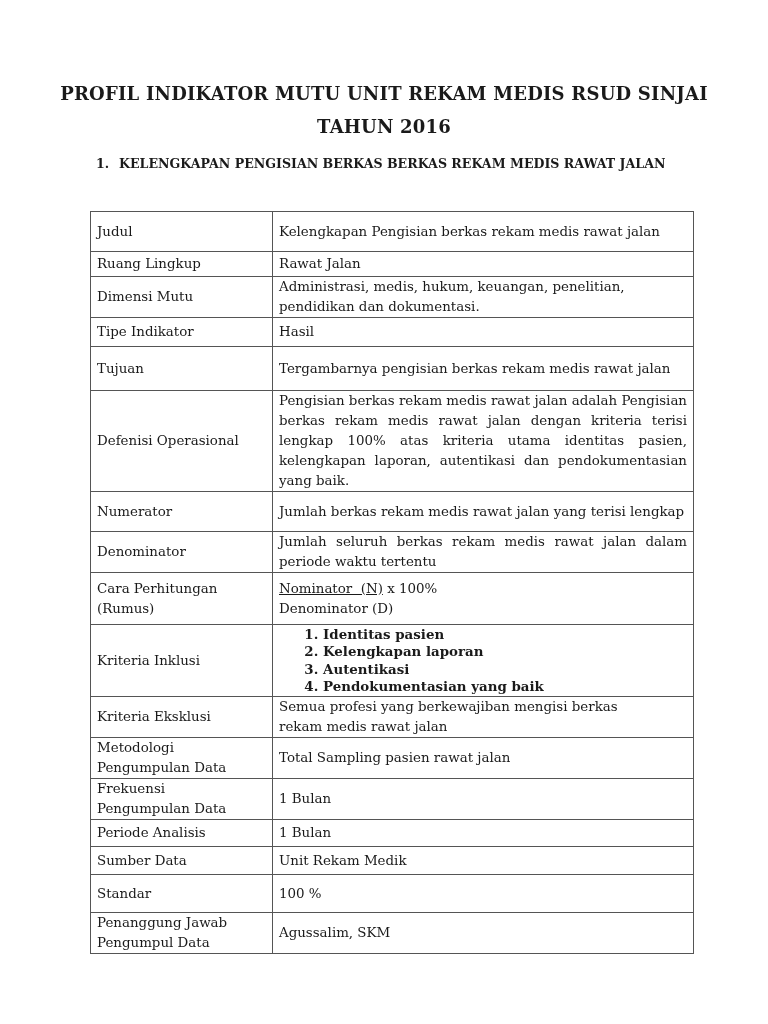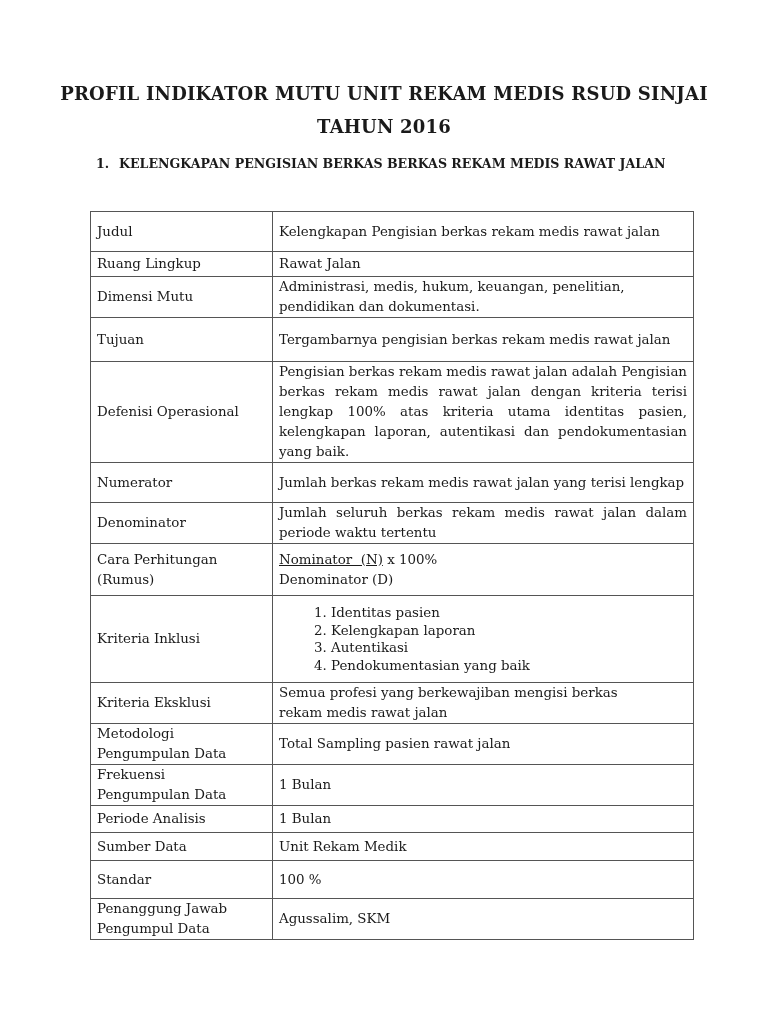--- a/index.html
+++ b/index.html
@@ -13,21 +13,21 @@
                font-weight: bold; font-size: 12.6px; line-height: 23px; }
     .section .num { position: absolute; left: 0; top: 0; }
     .section .txt { display: block; padding-left: 23px; }
     table.profile { position: absolute; left: 90px; top: 211px; width: 604px;
                     border-collapse: collapse; table-layout: fixed; font-size: 13.4px; }
     table.profile td { border: 1.4px solid #555; padding: 0 6px; vertical-align: middle;
                        line-height: 20px; }
     td.label { width: 169px; }
     td.value { text-align: justify; }
     td.value.nojust { text-align: left; }
-    ol.incl { margin: 8px; padding-left: 44px; }
+    ol.incl { margin: 0; padding-left: 44px; font-weight: bold; }
     ol.incl li { line-height: 17.5px; }
     .formula-num { text-decoration: underline; white-space: pre; text-align: center; }
   </style>
 </head>
 <body>
 
 <div class="title t1">PROFIL INDIKATOR MUTU UNIT REKAM MEDIS RSUD SINJAI</div>
 <div class="title t2">TAHUN 2016</div>
 
 <div class="section">
@@ -41,20 +41,24 @@
     <td class="label">Judul</td>
     <td class="value nojust">Kelengkapan Pengisian berkas rekam medis rawat jalan</td>
   </tr>
   <tr style="height:25px">
     <td class="label">Ruang Lingkup</td>
     <td class="value">Rawat Jalan</td>
   </tr>
   <tr style="height:40px">
     <td class="label">Dimensi Mutu</td>
     <td class="value nojust">Administrasi, medis, hukum, keuangan, penelitian, pendidikan dan dokumentasi.</td>
+  </tr>
+  <tr style="height:29px">
+    <td class="label">Tipe Indikator</td>
+    <td class="value">Hasil</td>
   </tr>
   <tr style="height:44px">
     <td class="label">Tujuan</td>
     <td class="value">Tergambarnya pengisian berkas rekam medis rawat jalan</td>
   </tr>
   <tr style="height:100px">
     <td class="label">Defenisi Operasional</td>
     <td class="value">Pengisian berkas rekam medis rawat jalan adalah Pengisian berkas rekam medis rawat jalan dengan kriteria terisi lengkap 100% atas kriteria utama identitas pasien, kelengkapan laporan, autentikasi dan pendokumentasian yang baik.</td>
   </tr>
   <tr style="height:40px">

